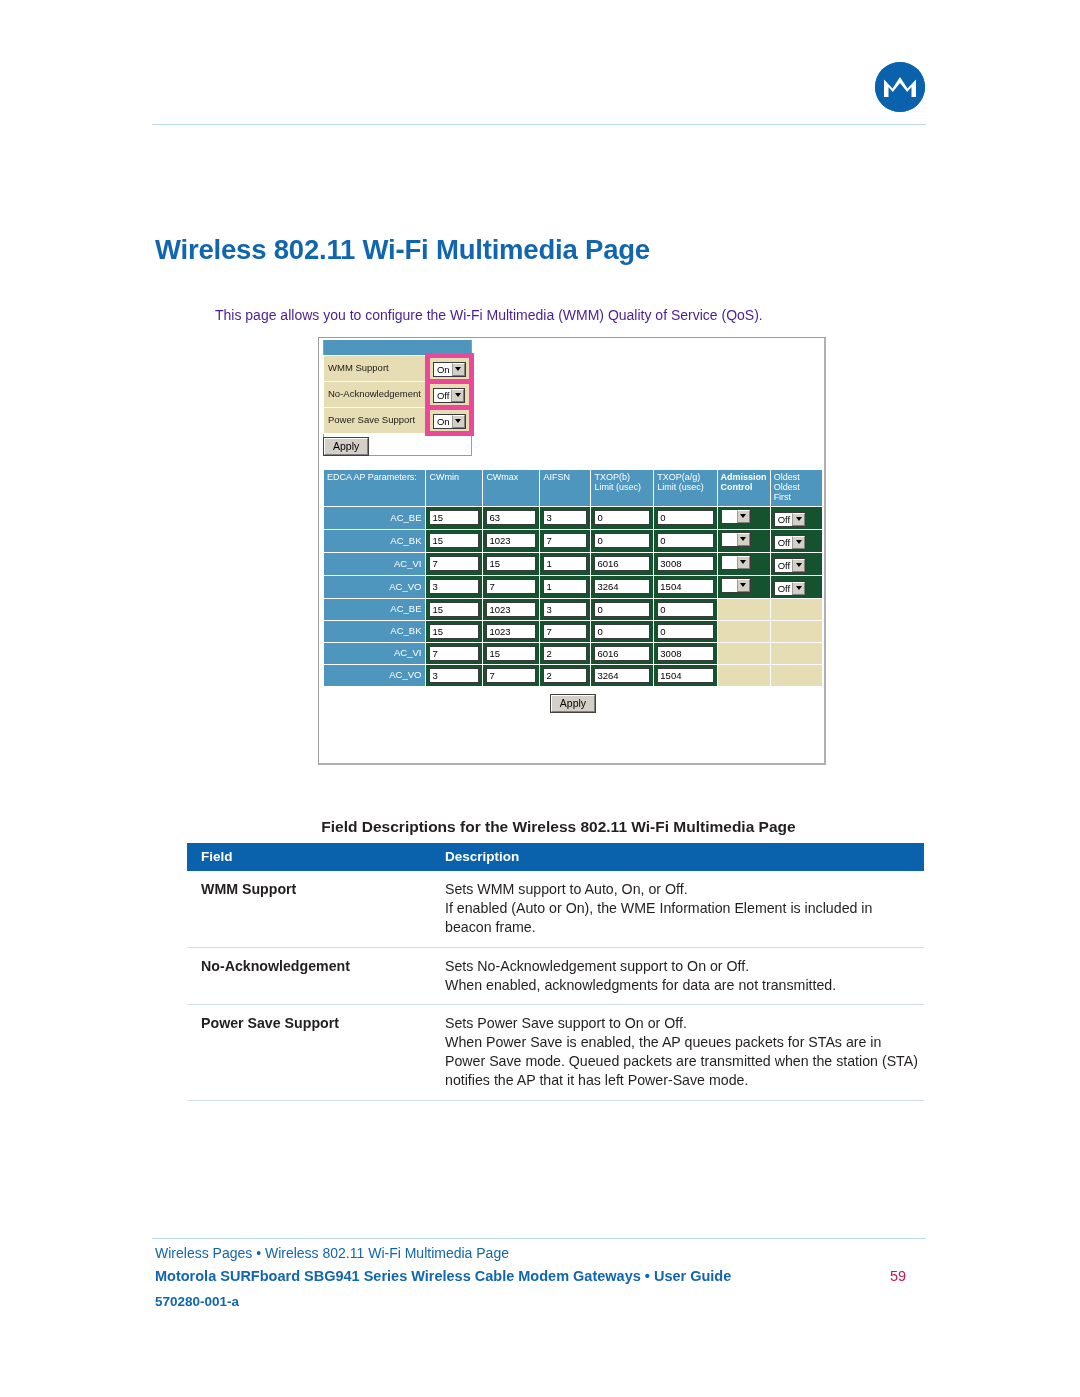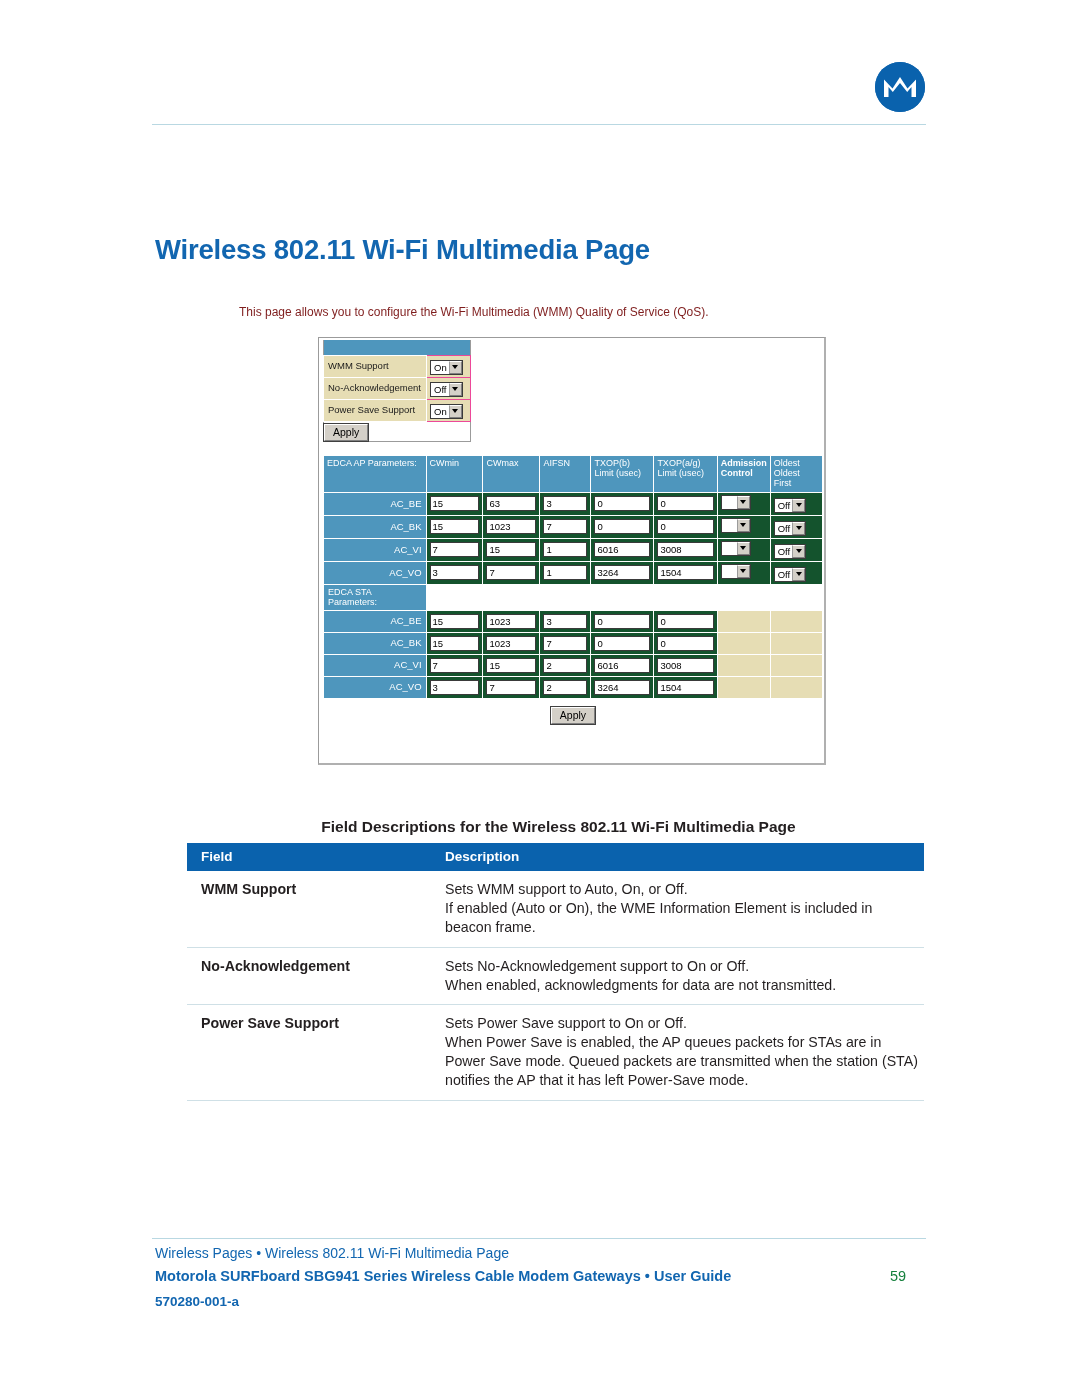--- a/index.html
+++ b/index.html
@@ -24,21 +24,21 @@
   }
 
   
   .page-title {
     position:absolute; left:155px; top:217px; width:780px;
     font-size:27.5px; font-weight:bold; color:#1266b0;
     letter-spacing:-0.2px; line-height:1.1;
   }
   .intro {
     position:absolute; left:215px; top:292px; width:730px;
-    font-size:12px; color:#7f1d1d; line-height:1.35;margin-left:24px;
+    font-size:14px; color:#4c1d95; line-height:1.35;
   }
 
   
   .figure {
     position:absolute; left:318px; top:337px;
     width:508px; height:428px;
     background:#ffffff;
     border:1px solid #9b9b9b;
     border-right-width:2px; border-bottom-width:2px;
     border-right-color:#b0b0b0; border-bottom-color:#b0b0b0;
@@ -50,21 +50,21 @@
 
   
   .wmm-table { width:148px; border:1px solid #9b9b9b; border-top:none; }
   .wmm-table .blue-bar { background:#4e96bd; height:15px; }
   .wmm-table td.lbl {
     background:#e6ddb4; border:1px solid #ffffff;
     font-size:9.5px; color:#1a1a1a; padding:2px 4px 3px 4px;
     height:19px; white-space:nowrap;
   }
   .wmm-table td.ctl {
-    background:#e6ddb4; border:1px solid #ec4899;
+    background:#e6ddb4; border:5px solid #ec4899;
     padding:1px 3px 2px 3px; text-align:left; width:44px;
   }
   .apply-row { text-align:left; padding-top:5px; padding-left:34px; }
 
   
   .sel {
     display:inline-flex; align-items:stretch;
     border:1px solid #3a3a3a; background:#ffffff;
     height:15px; font-size:9.5px; line-height:13px; color:#000;
   }
@@ -160,21 +160,21 @@
   .foot-bread {
     position:absolute; left:155px; top:1245px;
     font-size:14px; color:#1266b0;
   }
   .foot-title {
     position:absolute; left:155px; top:1268px;
     font-size:14.5px; font-weight:bold; color:#1266b0;
   }
   .foot-page {
     position:absolute; left:890px; top:1268px;
-    font-size:14.5px; color:#15803d;
+    font-size:14.5px; color:#be185d;
   }
   .foot-doc {
     position:absolute; left:155px; top:1294px;
     font-size:13.5px; font-weight:bold; color:#1266b0;
   }
 </style>
 </head>
 <body>
 
 <div class="page-header">
@@ -403,24 +403,20 @@
         <td class="fld">
           <span class="sel">
             <span class="val">Off</span>
             <span class="arrow">
                   <i></i>
                 </span>
           </span>
         </td>
       </tr>
 
-      <tr>
-        <td class="secthd">EDCA STA Parameters:</td>
-        <td class="white" colspan="7"></td>
-      </tr>
 
       <tr>
         <td class="rowlbl">AC_BE</td>
         <td class="fld">
               <input class="txt" value="15" style="">
             </td>
         <td class="fld">
               <input class="txt" value="1023" style="">
             </td>
         <td class="fld">

